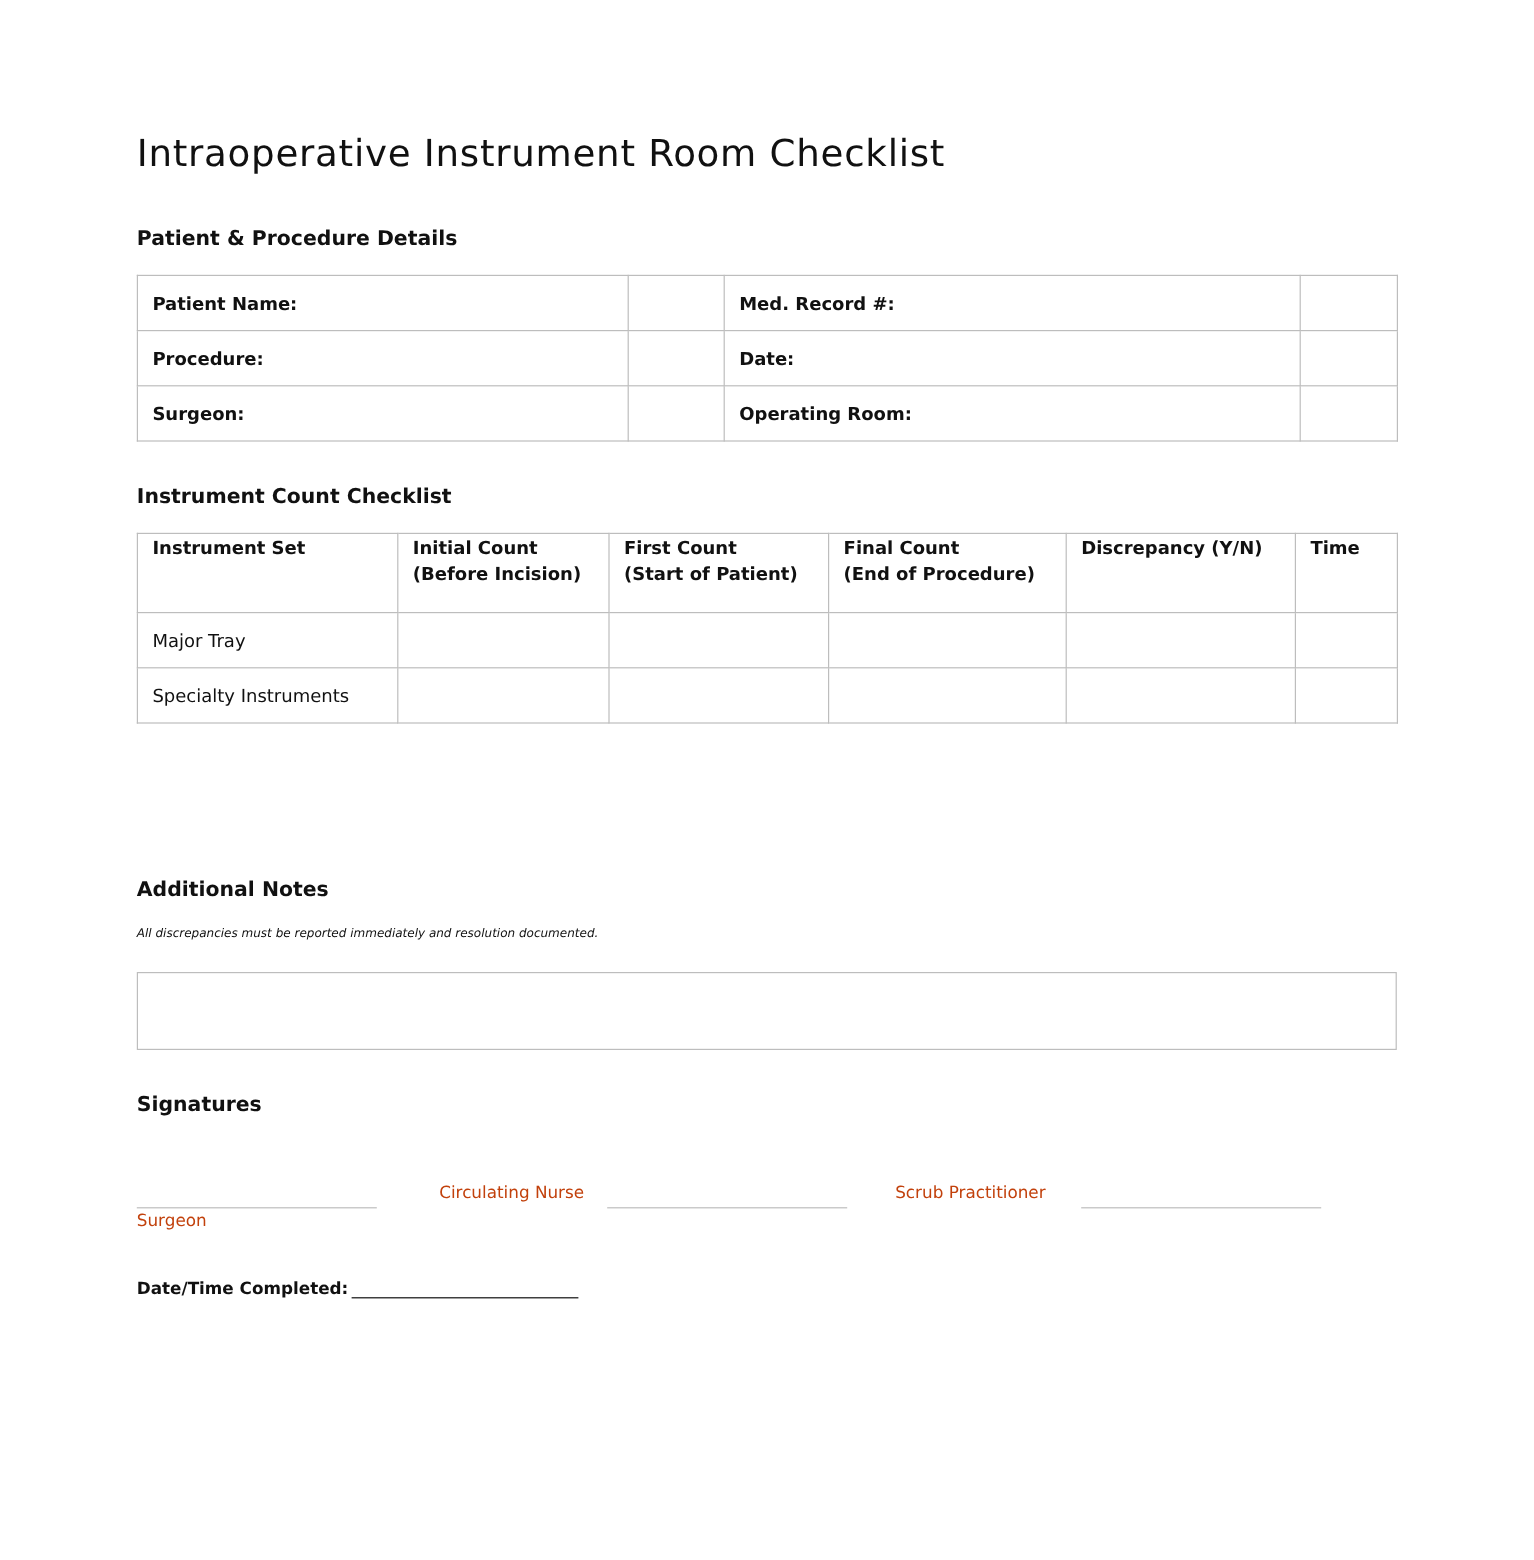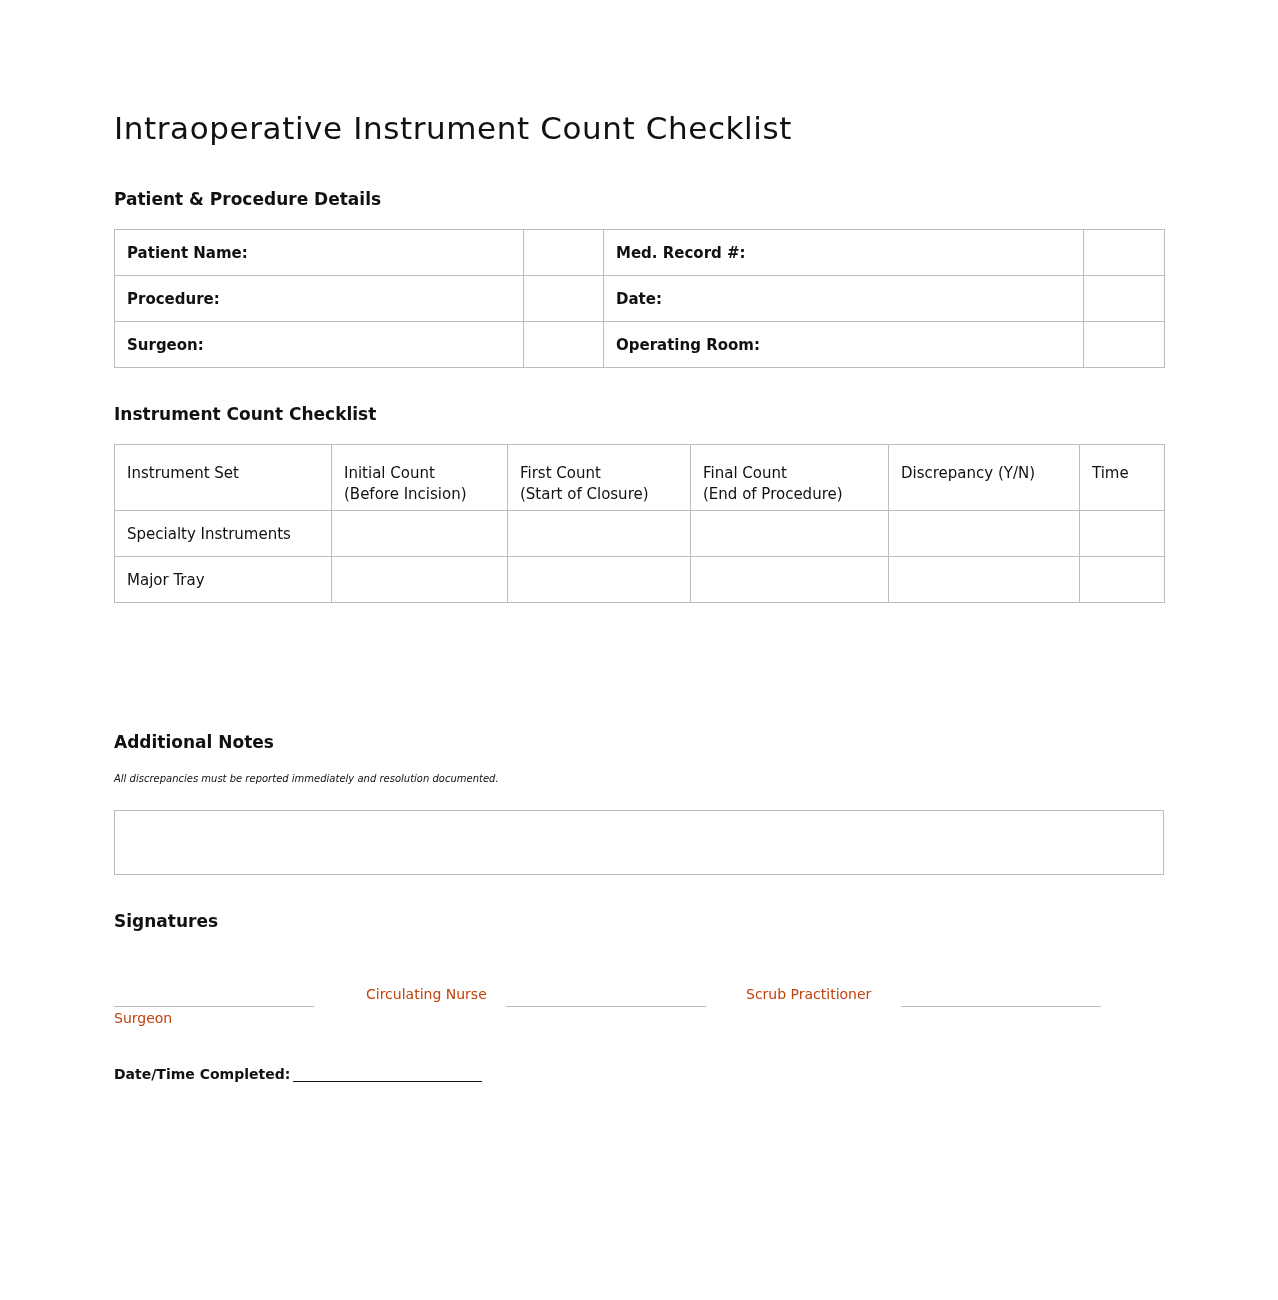--- a/index.html
+++ b/index.html
@@ -23,21 +23,21 @@
     }
     table { border-collapse: collapse; position: absolute; left: 0; table-layout: fixed; }
     td, th {
       border: 1px solid #bdbdbd; padding: 0 12px; text-align: left;
       vertical-align: middle; font-size: 15px; color: #111; margin-left: 28px;
     }
     .details-table { top: 229px; width: 1050px; }
     .details-table td { height: 45px; font-weight: 600; }
     .count-table { top: 444px; width: 1050px; }
     .count-table th {
-      height: 66px; vertical-align: top; padding-top: 18px; font-weight: 400;
+      height: 66px; vertical-align: top; padding-top: 2px; font-weight: 700;
       line-height: 21px; box-sizing: border-box;
     }
     .count-table td { height: 45px; font-weight: 400; }
     .note-text {
       position: absolute; top: 773px; left: 0; font-style: italic;
       font-size: 10px; color: #111; white-space: nowrap;
     }
     .notes-box {
       position: absolute; top: 810px; left: 0; width: 1048px; height: 63px;
       border: 1px solid #bdbdbd;
@@ -53,21 +53,21 @@
     .date-line {
       position: absolute; top: 1081px; left: 179px; width: 189px;
       border-top: 1.5px solid #111;
     }
   </style>
 </head>
 <body>
 
 <div class="page">
 
-  <h1 class="title">Intraoperative Instrument Count Checklist</h1>
+  <h1 class="title">Intraoperative Instrument Room Checklist</h1>
 
   <h2 class="section-heading" style="top:189px;">Patient &amp; Procedure Details</h2>
 
   <table class="details-table">
     <colgroup>
       <col style="width:409px">
         <col style="width:80px">
         <col style="width:480px">
         <col style="width:81px">
     </colgroup>
@@ -108,45 +108,45 @@
       <tr>
         <th>
           <div>Instrument Set</div>
         </th>
         <th>
           <div>Initial Count</div>
           <div>(Before Incision)</div>
         </th>
         <th>
           <div>First Count</div>
-          <div>(Start of Closure)</div>
+          <div>(Start of Patient)</div>
         </th>
         <th>
           <div>Final Count</div>
           <div>(End of Procedure)</div>
         </th>
         <th>
           <div>Discrepancy (Y/N)</div>
         </th>
         <th>
           <div>Time</div>
         </th>
       </tr>
     </thead>
     <tbody>
       <tr>
-        <td>Specialty Instruments</td>
+        <td>Major Tray</td>
         <td></td>
         <td></td>
         <td></td>
         <td></td>
         <td></td>
       </tr>
       <tr>
-        <td>Major Tray</td>
+        <td>Specialty Instruments</td>
         <td></td>
         <td></td>
         <td></td>
         <td></td>
         <td></td>
       </tr>
     </tbody>
   </table>
 
   <h2 class="section-heading" style="top:732px;">Additional Notes</h2>

